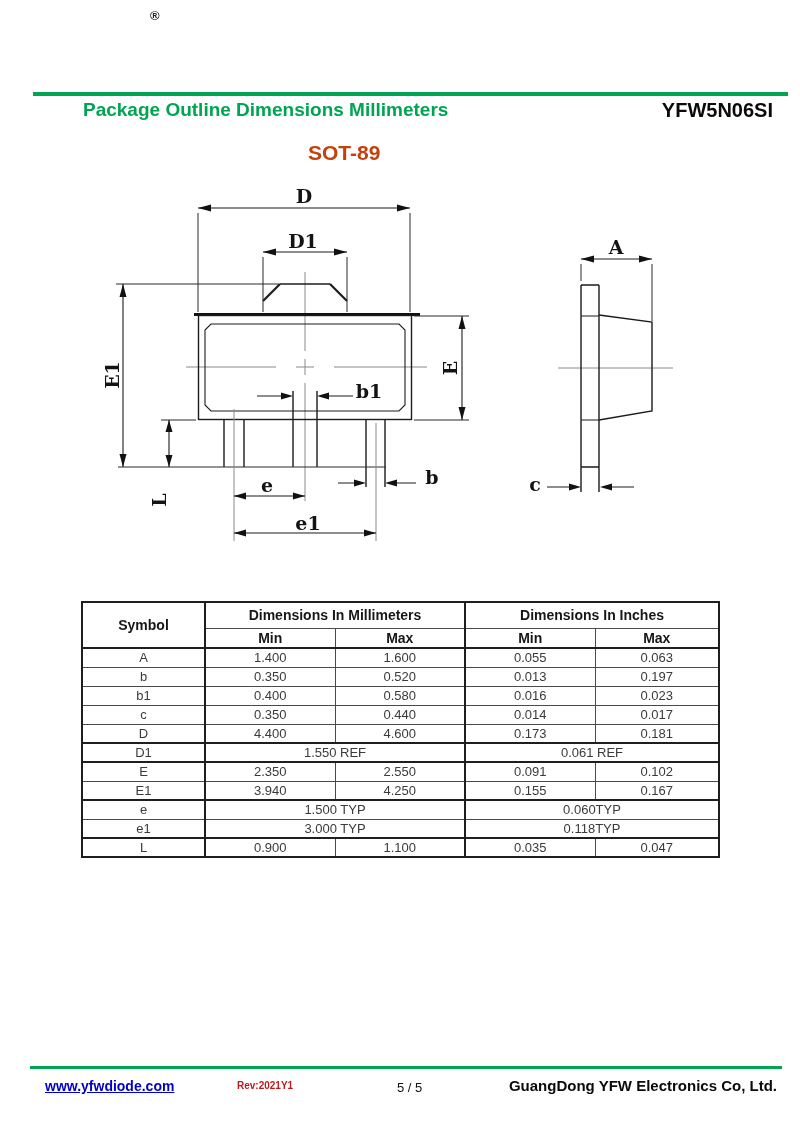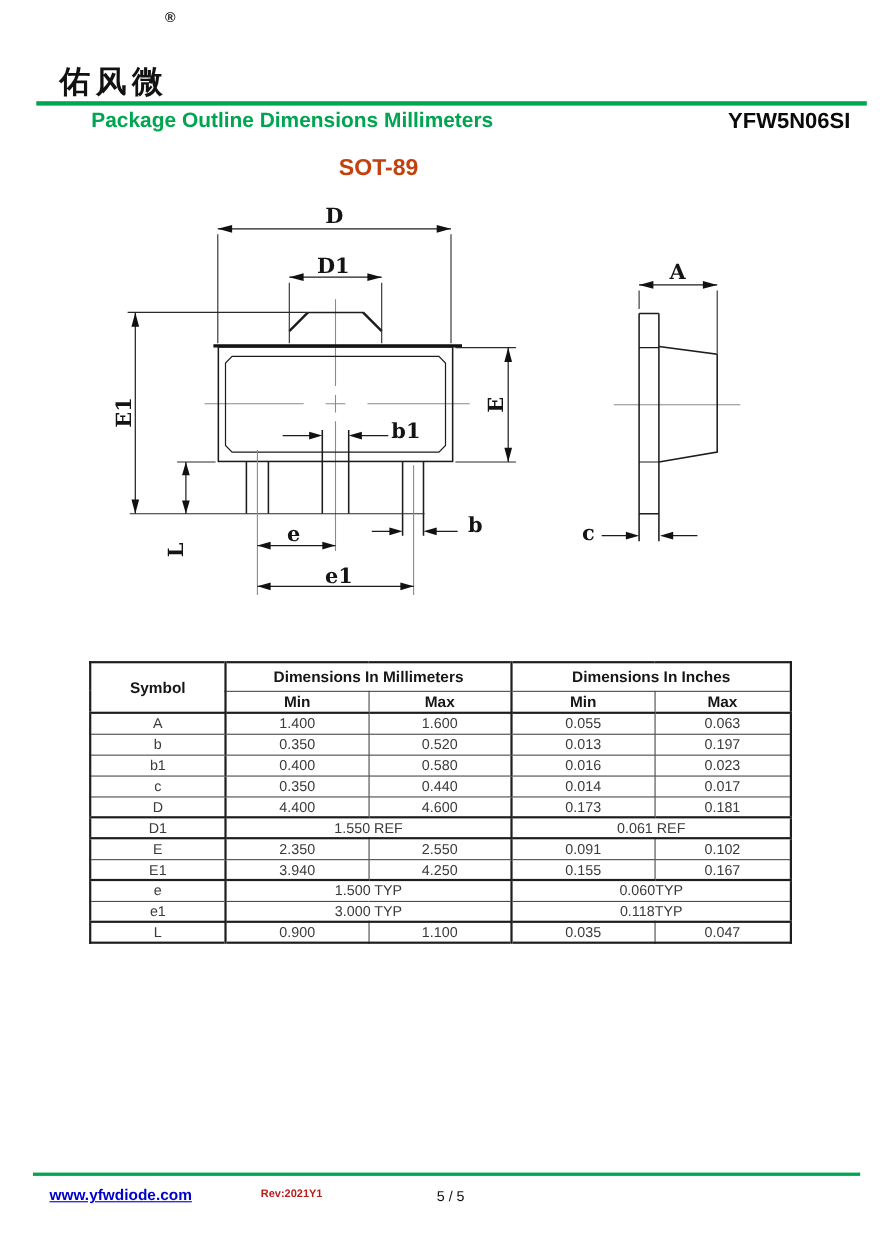--- a/index.html
+++ b/index.html
@@ -51,21 +51,20 @@
   .rev-text  { position:absolute; left:237px; top:1080px; font-size:10px; font-weight:bold; color:#b91c1c; }
   .page-num  { position:absolute; left:397px; top:1080px; font-size:13px; font-weight:normal; color:#111; }
   .company   { position:absolute; right:23px; top:1077px; font-size:15px; font-weight:bold; color:#0a0a0a; }
 </style>
 </head>
 <body>
 
 <div class="page">
 
   <div class="reg-mark">®</div>
-  <div class="logo-cn">佑风微</div>
   <div class="part-number">YFW5N06SI</div>
   <div class="green-rule"></div>
   <div class="subtitle">Package Outline Dimensions Millimeters</div>
 
   <div class="sot-title">SOT-89</div>
 
   <svg class="drawing" width="800" height="370" viewBox="0 180 800 370">
 
     <g>
 
@@ -248,14 +247,15 @@
       <td>0.035</td>
       <td>0.047</td>
     </tr>
   </tbody>
     </table>
 
   <div class="footer-rule"></div>
   <a class="site-link">www.yfwdiode.com</a>
   <div class="rev-text">Rev:2021Y1</div>
   <div class="page-num">5 / 5</div>
+  <div class="company">GuangDong YFW Electronics Co, Ltd.</div>
 
 </div>
 
 </body></html>

